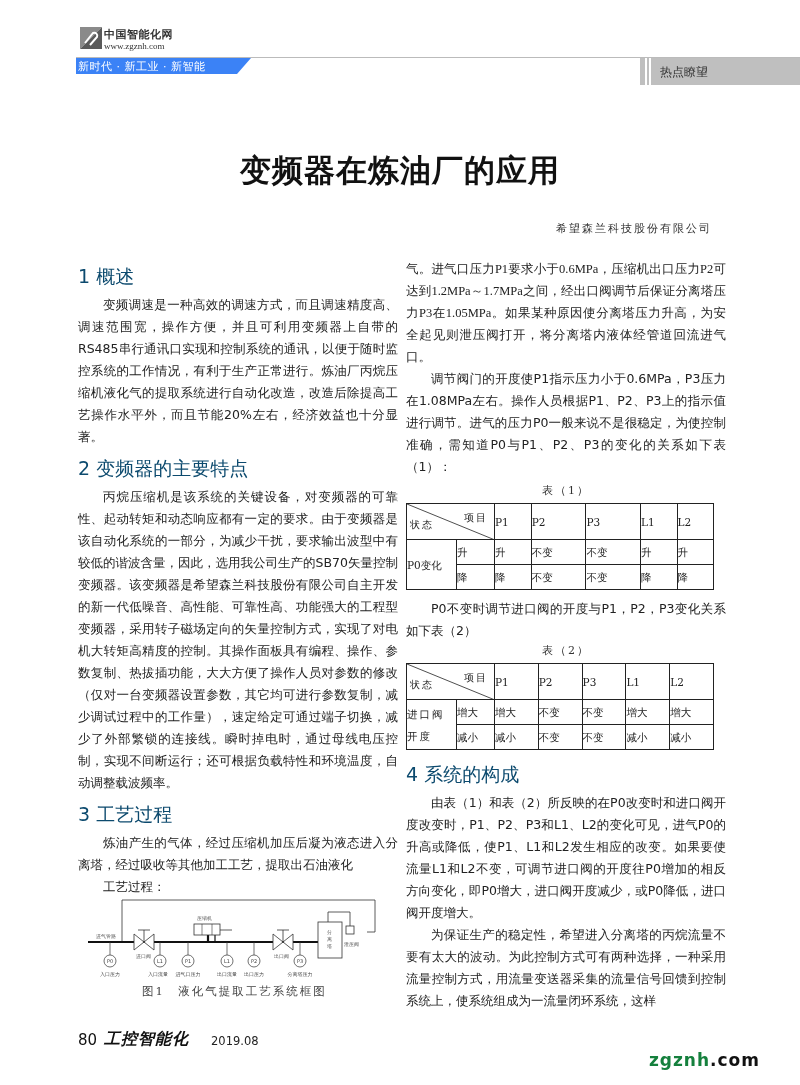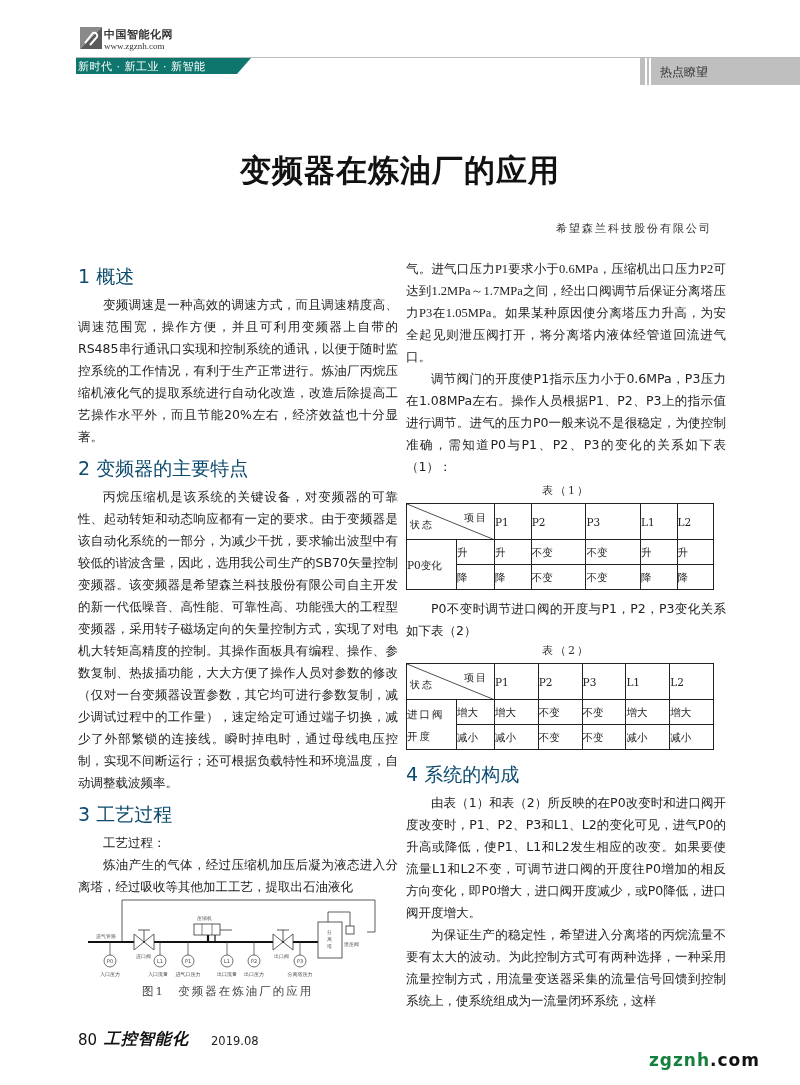--- a/index.html
+++ b/index.html
@@ -5,21 +5,21 @@
   * { margin:0; padding:0; box-sizing:border-box; }
   html, body { width:800px; height:1085px; background:#fff; overflow:hidden; }
   body { position:relative; font-family:"DejaVu Sans", sans-serif; color:#222; }
 
   
   .logo { position:absolute; left:80px; top:8px; width:110px; height:48px;margin-top:19px; }
   .logo-mark { position:absolute; left:0; top:0; width:22px; height:22px; }
   .logo-name { position:absolute; left:24px; top:0; font-family:"DejaVu Serif", serif; font-weight:bold; font-size:11px; color:#333; letter-spacing:0.5px; }
   .logo-url { position:absolute; left:24px; top:14px; font-family:"Liberation Serif", serif; font-size:9px; color:#333; }
   .header-rule { position:absolute; left:76px; top:57px; width:724px; height:1px; background:#bbb; }
-  .slogan-band { position:absolute; left:76px; top:58px; width:175px; height:16px; background:#0f766e;
+  .slogan-band { position:absolute; left:76px; top:58px; width:175px; height:16px; background:#3b82f6;
                  clip-path:polygon(0 0,100% 0,calc(100% - 14px) 100%,0 100%); }
   .slogan { position:absolute; left:2px; top:1px; font-size:11px; color:#fff; letter-spacing:0.5px; white-space:nowrap; }
   .section-bar-l1 { position:absolute; left:640px; top:58px; width:5px; height:27px; background:#bfbfbf; }
   .section-bar-l2 { position:absolute; left:647px; top:58px; width:2px; height:27px; background:#bfbfbf; }
   .section-tab { position:absolute; left:651px; top:58px; width:149px; height:27px; background:#bfbfbf;padding-left:46px; }
   .section-tab span { position:absolute; left:9px; top:6px; font-size:12px; color:#333; }
 
   
   .title { position:absolute; left:0; width:800px; top:150px; text-align:center;
            font-family:"DejaVu Serif", serif; font-weight:bold; font-size:31px; color:#111; letter-spacing:1px; }
@@ -82,22 +82,22 @@
 <div class="author">希望森兰科技股份有限公司</div>
 
 <div class="col col-left">
   <h2 class="h2">1 概述</h2>
   <p class="p">变频调速是一种高效的调速方式，而且调速精度高、调速范围宽，操作方便，并且可利用变频器上自带的RS485串行通讯口实现和控制系统的通讯，以便于随时监控系统的工作情况，有利于生产正常进行。炼油厂丙烷压缩机液化气的提取系统进行自动化改造，改造后除提高工艺操作水平外，而且节能20%左右，经济效益也十分显著。</p>
   <div class="sp"></div>
   <h2 class="h2">2 变频器的主要特点</h2>
   <p class="p">丙烷压缩机是该系统的关键设备，对变频器的可靠性、起动转矩和动态响应都有一定的要求。由于变频器是该自动化系统的一部分，为减少干扰，要求输出波型中有较低的谐波含量，因此，选用我公司生产的SB70矢量控制变频器。该变频器是希望森兰科技股份有限公司自主开发的新一代低噪音、高性能、可靠性高、功能强大的工程型变频器，采用转子磁场定向的矢量控制方式，实现了对电机大转矩高精度的控制。其操作面板具有编程、操作、参数复制、热拔插功能，大大方便了操作人员对参数的修改（仅对一台变频器设置参数，其它均可进行参数复制，减少调试过程中的工作量），速定给定可通过端子切换，减少了外部繁锁的连接线。瞬时掉电时，通过母线电压控制，实现不间断运行；还可根据负载特性和环境温度，自动调整载波频率。</p>
   <div class="sp"></div>
   <h2 class="h2">3 工艺过程</h2>
+  <p class="p">炼油产生的气体，经过压缩机加压后凝为液态进入分离塔，经过吸收等其他加工工艺，提取出石油液化</p>
   <p class="p">工艺过程：</p>
-  <p class="p">炼油产生的气体，经过压缩机加压后凝为液态进入分离塔，经过吸收等其他加工工艺，提取出石油液化</p>
 </div>
 
 <div class="figure">
   <svg width="320" height="92" viewBox="0 0 320 92" style="font-family:'DejaVu Sans',sans-serif;">
 
     <polyline points="44,52 44,10 297,10 297,42 289,42" fill="none" stroke="#333" stroke-width="0.8"></polyline>
 
     <line x1="10" y1="52" x2="172" y2="52" stroke="#111" stroke-width="2.2"></line>
     <line x1="130" y1="52" x2="130" y2="44" stroke="#111" stroke-width="2.2"></line>
     <line x1="137" y1="52" x2="137" y2="44" stroke="#111" stroke-width="1.2"></line>
@@ -152,21 +152,21 @@
       <text x="176" y="73">P2</text>
       <text x="222" y="73">P3</text>
       <text x="32" y="86">入口压力</text>
       <text x="80" y="86">入口流量</text>
       <text x="110" y="86">进气口压力</text>
       <text x="149" y="86">出口流量</text>
       <text x="176" y="86">出口压力</text>
       <text x="222" y="86">分离塔压力</text>
     </g>
   </svg>
-  <div class="fig-cap">图1　变频器在炼油厂的应用</div>
+  <div class="fig-cap">图1　液化气提取工艺系统框图</div>
 </div>
 
 <div class="col col-right">
   <p class="p noindent">气。进气口压力P1要求小于0.6MPa，压缩机出口压力P2可达到1.2MPa～1.7MPa之间，经出口阀调节后保证分离塔压力P3在1.05MPa。如果某种原因使分离塔压力升高，为安全起见则泄压阀打开，将分离塔内液体经管道回流进气口。</p>
   <p class="p">调节阀门的开度使P1指示压力小于0.6MPa，P3压力在1.08MPa左右。操作人员根据P1、P2、P3上的指示值进行调节。进气的压力P0一般来说不是很稳定，为使控制准确，需知道P0与P1、P2、P3的变化的关系如下表（1）：</p>
 
   <div class="tcap">表（1）</div>
   <table class="dt">
     <tbody>
         <tr>

